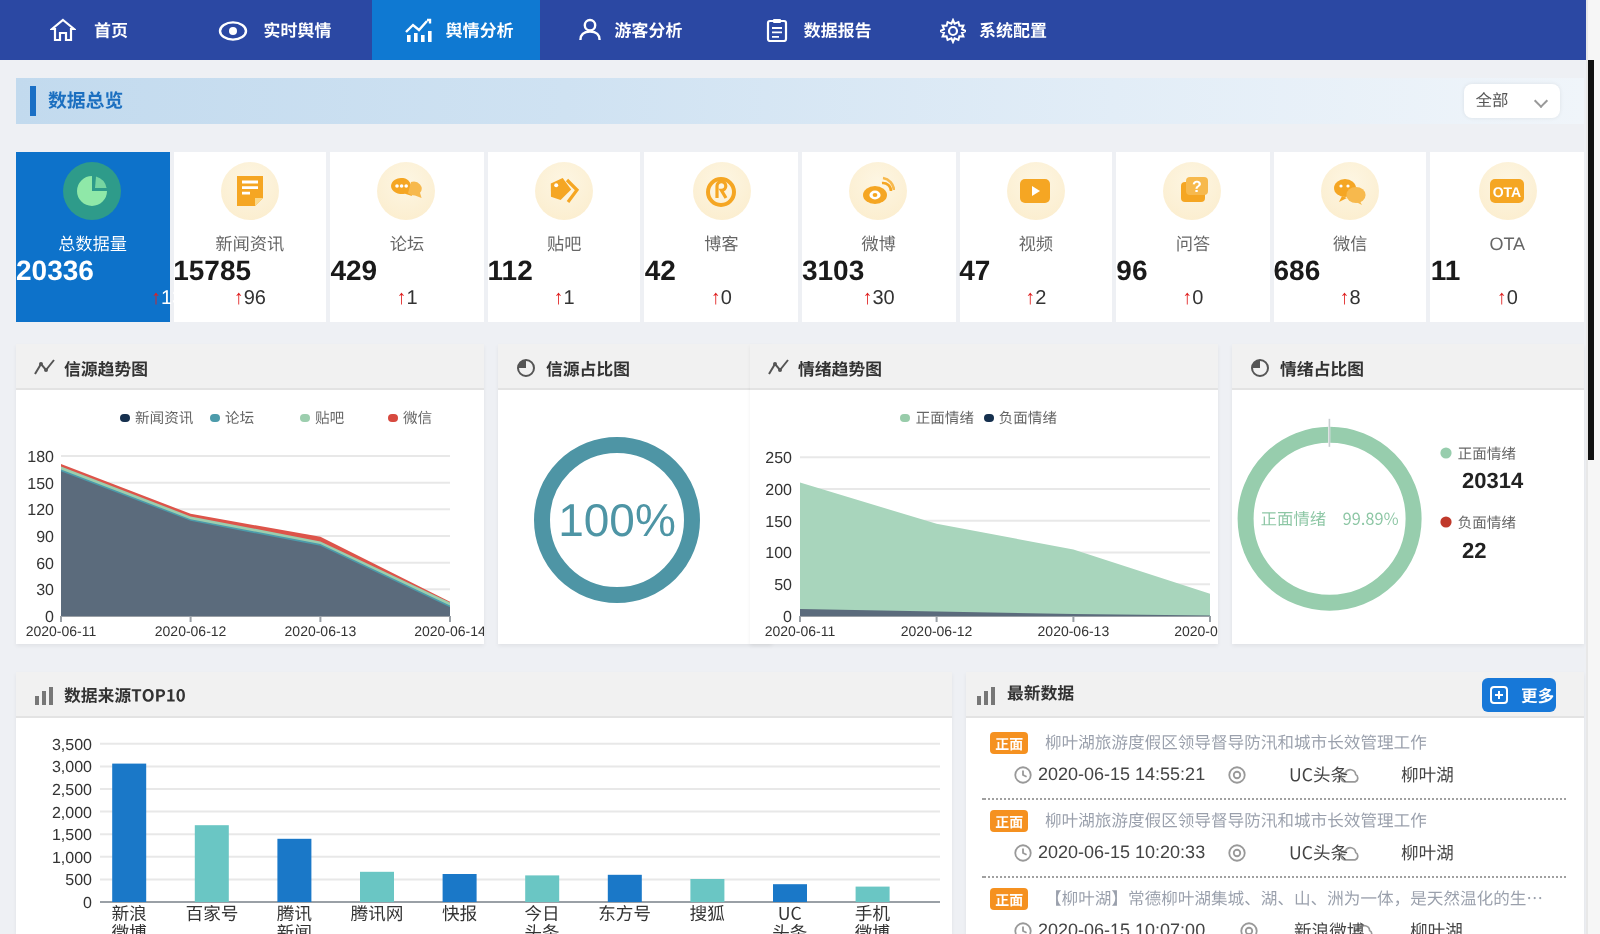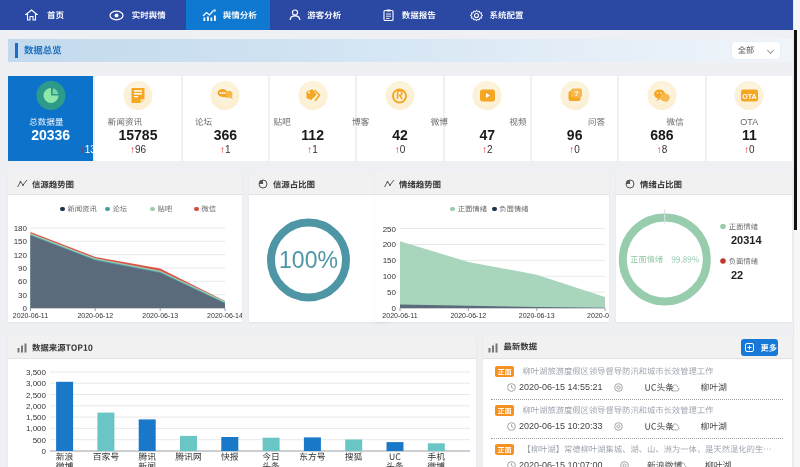--- a/index.html
+++ b/index.html
@@ -18,21 +18,21 @@
 #secsel .v { position:absolute; left:8px; top:4px; font-size:9px; color:#555; }
 #secsel .c { position:absolute; right:7px; top:6px; width:5px; height:5px; border-right:1.3px solid #999; border-bottom:1.3px solid #999; transform:rotate(45deg); }
 
 #cards { position:absolute; left:8px; top:76px; width:784px; height:85px; display:flex; gap:2px; }
 .card { position:relative; flex:1; background:#fff; }
 .card.blue { background:#0d72ca; }
 .cicon { position:absolute; left:50%; top:5px; transform:translateX(-50%); width:29px; height:29px; border-radius:50%; background:radial-gradient(circle at 50% 35%, #fdf6e3, #fbeccb); }
 .card.blue .cicon { background:#2e9b8a; }
 .clabel { position:absolute; top:116px; left:0; width:100%; text-align:center; font-size:9px; color:#666; top:41px; }
 .card.blue .clabel, .card.blue .cnum { color:#fff; }
-.cnum { position:absolute; top:51px; left:0; width:100%; text-align:center; font-size:14px; font-weight:bold; color:#1a1a1a; }
+.cnum { position:absolute; top:51px; left:0; width:100%; font-size:14px; font-weight:bold; color:#1a1a1a; }
 .cdelta { position:absolute; top:68px; left:0; width:100%; text-align:center; font-size:10px; color:#333; }
 .card.blue .cdelta { color:#fff;margin-left:40px; }
 .cdelta .ar { color:#e02020; font-weight:bold; }
 
 .panel { position:absolute; background:#fff; box-shadow:0 1px 2px rgba(0,0,0,0.06); }
 .phead { position:absolute; left:0; top:0; width:100%; height:23px; background:#f1f1f1; border-bottom:1px solid #e3e3e3; }
 .phead .pt { position:absolute; left:24px; top:8px; font-size:8.5px; font-weight:bold; color:#333; }
 .phead > svg { position:absolute; left:9px; top:7px; }
 #p1 { left:8px; top:172px; width:234px; height:150px; }
 #p2 { left:249px; top:172px; width:137px; height:150px; }
@@ -134,21 +134,21 @@
       <div class="cicon">
         <svg width="17" height="15" viewBox="0 0 17 15" style="position:absolute;left:6px;top:7px">
           <path d="M1 5 a5 4.2 0 1 1 9.6 1.8 L11.5 10 L8 8.9 A5.5 4.2 0 0 1 1 5 Z" fill="#f5a623"></path>
           <path d="M11 3 a4 3.5 0 0 1 4.5 5.4 L16.3 11 L13 9.8 a4.5 3.5 0 0 1 -3.5 -1.2" fill="#f7b94d"></path>
           <circle cx="4" cy="5" r="0.9" fill="#fff"></circle>
           <circle cx="6.3" cy="5" r="0.9" fill="#fff"></circle>
           <circle cx="8.6" cy="5" r="0.9" fill="#fff"></circle>
         </svg>
       </div>
       <div class="clabel"></div>
-      <div class="cnum">366</div>
+      <div class="cnum">429</div>
       <div class="cdelta"><span class="ar">↑</span>1</div>
     </div>
     <div class="card">
       <div class="cicon">
         <svg width="17" height="15" viewBox="0 0 17 15" style="position:absolute;left:6px;top:7px">
           <path d="M1.5 4.5 L7 1 L12 6 L7.5 12 L2.5 11 Z" fill="#f5a623" transform="rotate(8 7 7)"></path>
           <path d="M10 2 L15 7 L10.5 13" fill="none" stroke="#f5a623" stroke-width="1.6"></path>
           <circle cx="4.6" cy="4.6" r="1" fill="#fff"></circle>
         </svg>
       </div>
@@ -159,20 +159,34 @@
     <div class="card">
       <div class="cicon">
         <svg width="16" height="16" viewBox="0 0 16 16" style="position:absolute;left:6.5px;top:6.5px">
           <circle cx="8" cy="8" r="6.5" fill="none" stroke="#f5a623" stroke-width="2"></circle>
           <path d="M6 11 L6 5 a2.2 2.2 0 1 1 2.2 2.2 L10.5 11" fill="none" stroke="#f5a623" stroke-width="1.6"></path>
         </svg>
       </div>
       <div class="clabel"></div>
       <div class="cnum">42</div>
       <div class="cdelta"><span class="ar">↑</span>0</div>
+    </div>
+    <div class="card">
+      <div class="cicon">
+        <svg width="17" height="15" viewBox="0 0 17 15" style="position:absolute;left:6px;top:7px">
+          <ellipse cx="7" cy="9.5" rx="6" ry="4.5" fill="#f5a623"></ellipse>
+          <ellipse cx="7" cy="9.5" rx="2.8" ry="2.2" fill="#fff"></ellipse>
+          <ellipse cx="7" cy="9.5" rx="1.2" ry="1" fill="#f5a623"></ellipse>
+          <path d="M10.5 3.5 a4 4 0 0 1 4.5 4" fill="none" stroke="#f5a623" stroke-width="1.3"></path>
+          <path d="M11 1 a6.5 6.5 0 0 1 5.5 6" fill="none" stroke="#f7b94d" stroke-width="1.3"></path>
+        </svg>
+      </div>
+      <div class="clabel"></div>
+      <div class="cnum">3103</div>
+      <div class="cdelta"><span class="ar">↑</span>30</div>
     </div>
     <div class="card">
       <div class="cicon">
         <svg width="16" height="13" viewBox="0 0 16 13" style="position:absolute;left:6.5px;top:8px">
           <rect x="0.5" y="0.5" width="15" height="12" rx="2.5" fill="#f5a623"></rect>
           <path d="M6.5 4 L10.5 6.5 L6.5 9 Z" fill="#fff"></path>
         </svg>
       </div>
       <div class="clabel"></div>
       <div class="cnum">47</div>

